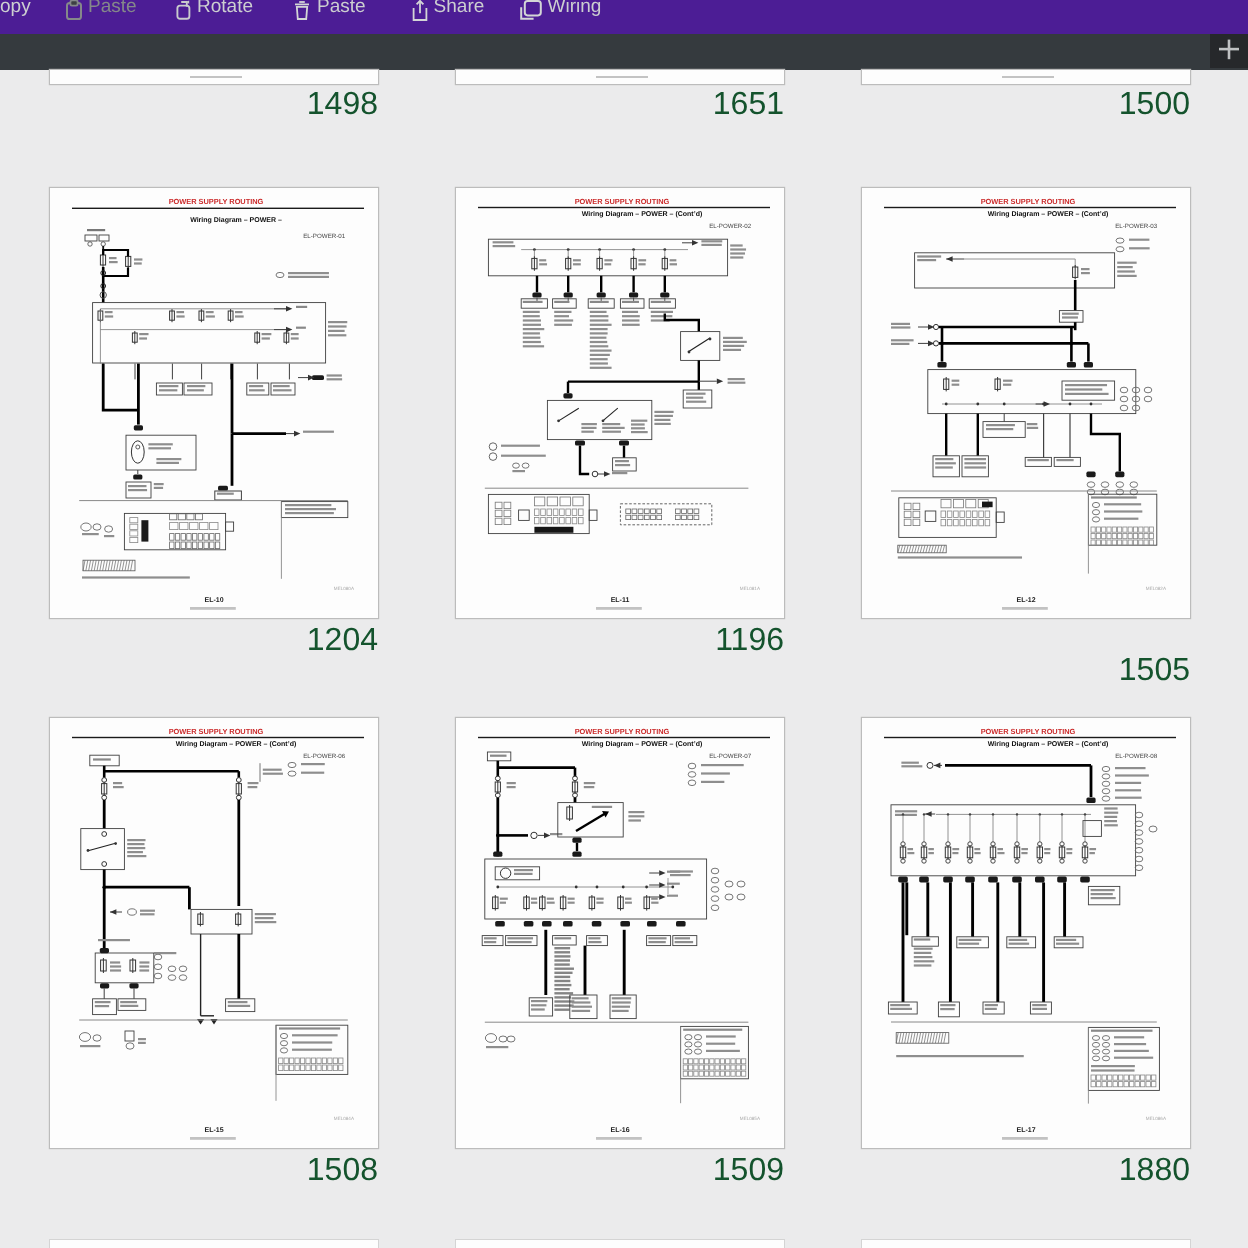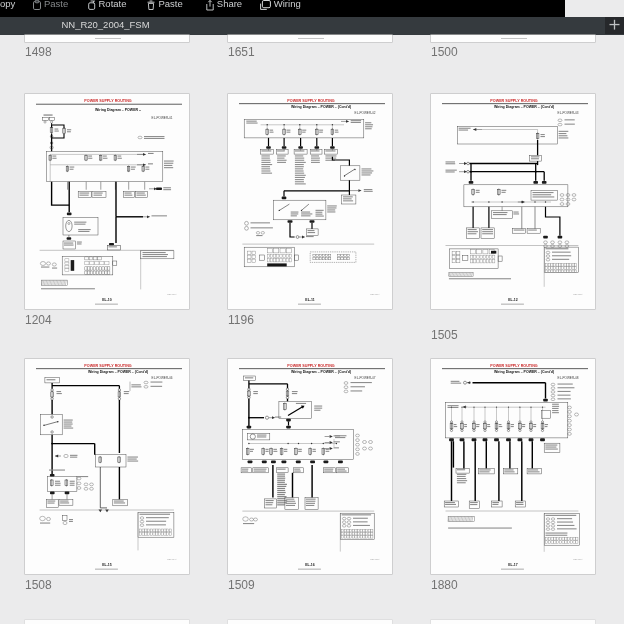--- a/index.html
+++ b/index.html
@@ -1,25 +1,25 @@
 <!DOCTYPE html>
 <html><head><meta charset="utf-8"><style>
 
 *{margin:0;padding:0;box-sizing:border-box}
 html,body{width:624px;height:624px;overflow:hidden}
 body{background:#ebebec;-webkit-font-smoothing:antialiased;font-family:"Liberation Sans",sans-serif;position:relative}
-.toolbar{position:absolute;left:0;top:0;width:565px;height:17px;background:#000000;color:#ccced0;font-size:9.5px}
+.toolbar{position:absolute;left:0;top:0;width:624px;height:17px;background:#4c1d95;color:#ccced0;font-size:9.5px}
 .titem{position:absolute;top:-1.5px;line-height:9.5px;white-space:nowrap}
 .tic{position:absolute;top:0px}
 .tabbar{position:absolute;left:0;top:17px;width:624px;height:18px;background:#353a3e}
 .tabtxt{position:absolute;left:0;top:2.8px;width:211px;text-align:center;color:#d8d8d8;font-size:9.5px;line-height:9.5px}
 .plus{position:absolute;right:0;top:0;width:19px;height:17px;background:#26282b}
 .plus svg{display:block}
 .thumb{position:absolute;width:164px;background:#fdfdfd;box-shadow:0 0 0 0.6px #bcbcbc;overflow:hidden}
-.lbl{position:absolute;width:164px;text-align:left;font-size:12px;line-height:13px;color:#737373}
+.lbl{position:absolute;width:164px;text-align:right;font-size:16px;line-height:13px;color:#14532d}
 
 </style></head><body>
 <div class="toolbar">
 <span class="titem" style="left:0px">opy</span>
 <svg class="tic" style="left:33px" width="8" height="10" viewBox="0 0 8 10">
       <rect x="0.5" y="1.5" width="7" height="8" rx="1.3" fill="none" stroke="#85888a" stroke-width="1"></rect>
       <rect x="2.2" y="0.2" width="3.6" height="2.6" rx="0.8" fill="#3d4043" stroke="#85888a" stroke-width="0.9"></rect>
     </svg>
 <span class="titem" style="left:44px;color:#85888a">Paste</span>
 <svg class="tic" style="left:88px" width="8" height="10" viewBox="0 0 8 10">
@@ -40,21 +40,20 @@
       <path d="M2.3 2.2 L4 0.4 L5.7 2.2" fill="none" stroke="#d3d5d6" stroke-width="0.9"></path>
     </svg>
 <span class="titem" style="left:216.8px">Share</span>
 <svg class="tic" style="left:259.5px" width="11" height="10" viewBox="0 0 11 10">
       <rect x="2.4" y="0.5" width="8" height="7.2" rx="1.4" fill="none" stroke="#d3d5d6" stroke-width="1"></rect>
       <path d="M0.6 3.6 L0.6 9.4 L6.8 9.4" fill="none" stroke="#d3d5d6" stroke-width="1"></path>
     </svg>
 <span class="titem" style="left:273.8px">Wiring</span>
 </div>
 <div class="tabbar">
-    <div class="tabtxt">NN_R20_2004_FSM</div>
     <div class="plus">
       <svg width="19" height="17">
         <rect x="4.5" y="6.9" width="10" height="1.3" fill="#bfc1c3"></rect>
         <rect x="8.85" y="2.8" width="1.3" height="9.8" fill="#bfc1c3"></rect>
       </svg>
     </div>
   </div>
 <div class="thumb" style="left:25px;top:35px;height:6.5px">
     <div style="position:absolute;left:70px;top:2.8px;width:26px;height:1.4px;background:#c3c3c3"></div>
   </div>

